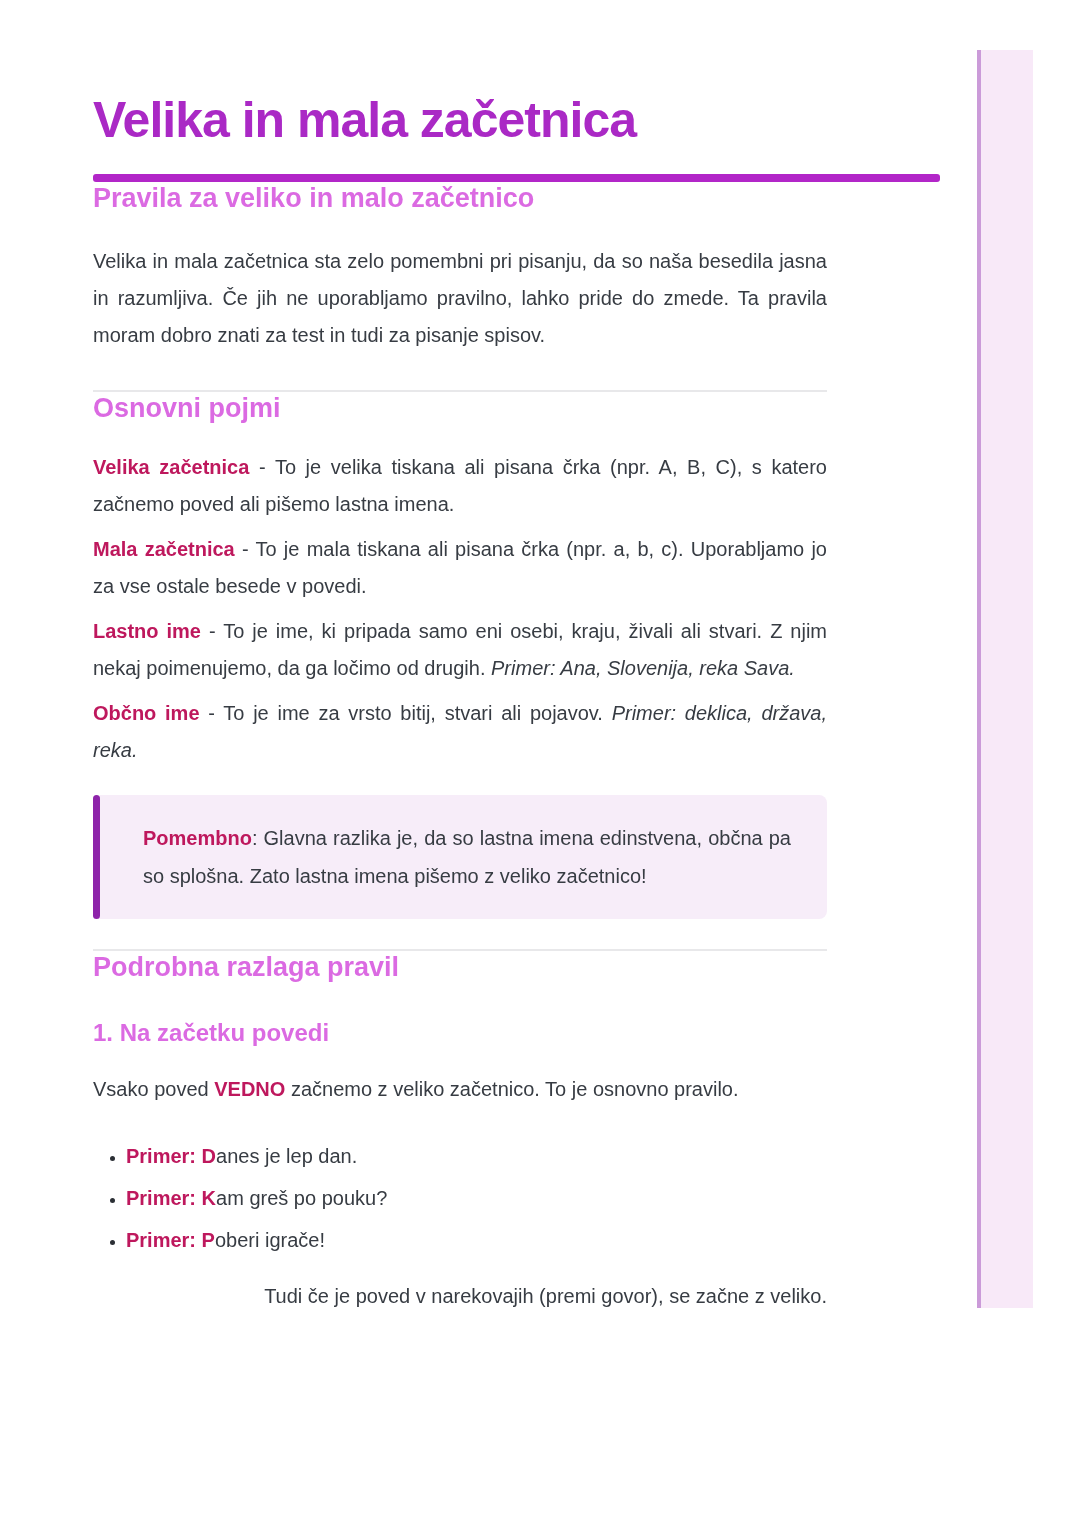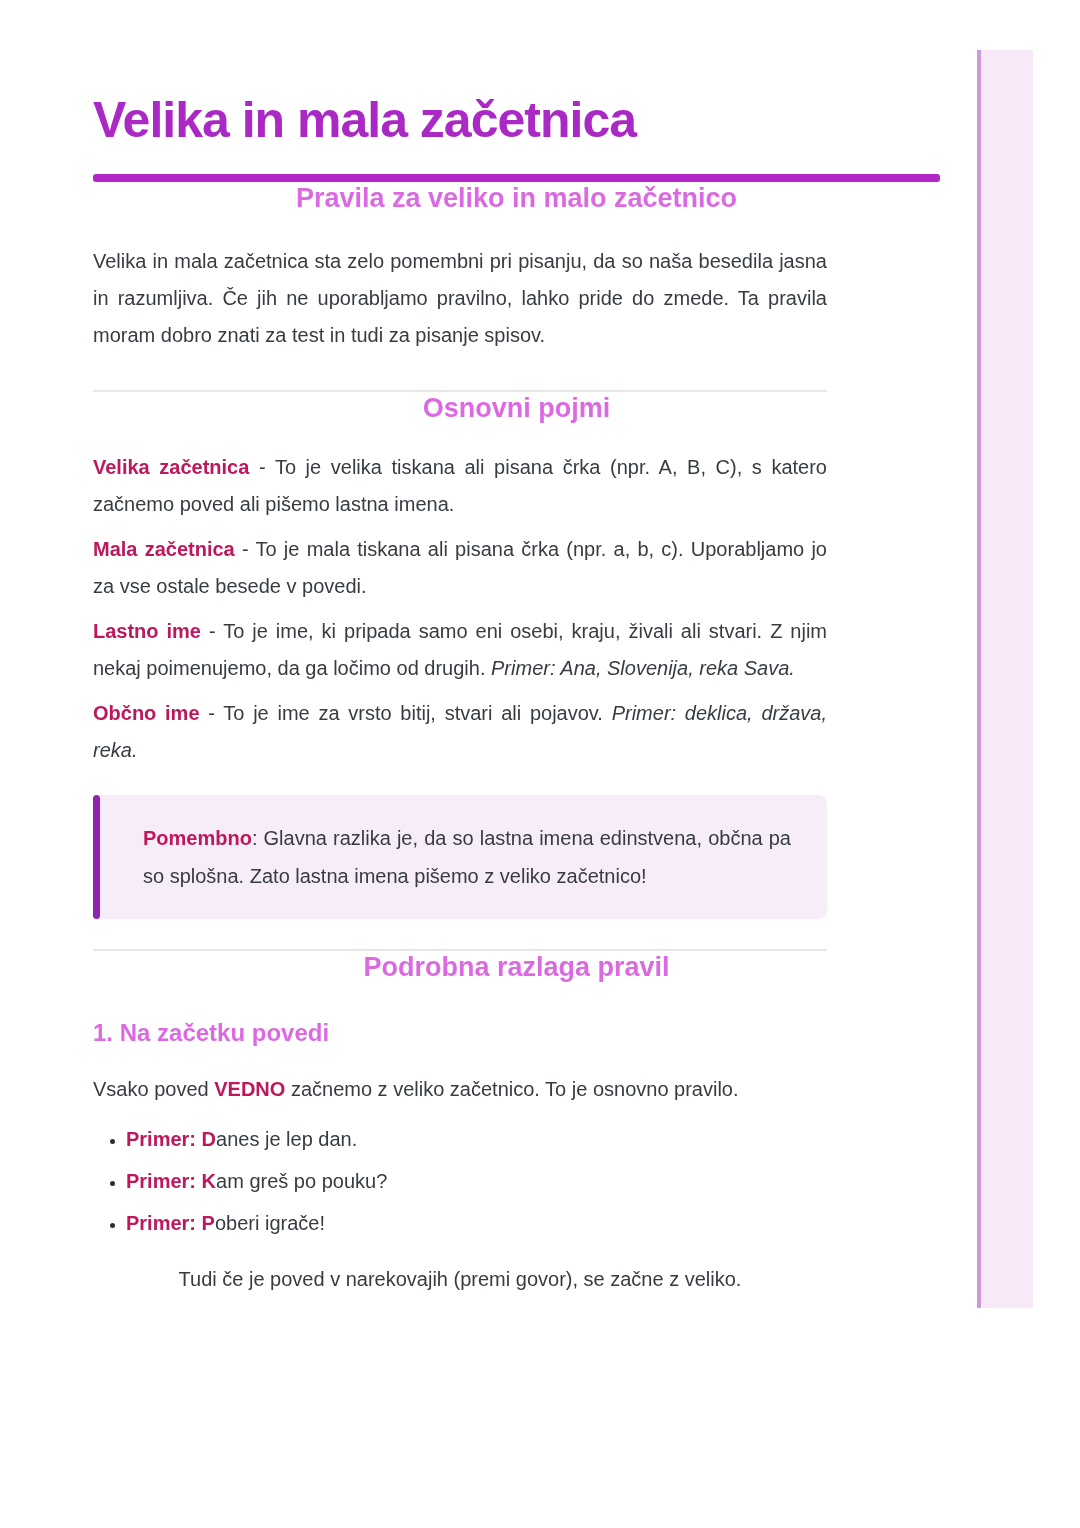--- a/index.html
+++ b/index.html
@@ -44,21 +44,20 @@
     height: 8px;
     border-radius: 3px;
     background: #b226c8;
   }
   h2.sec {
     font-size: 27px;
     line-height: 33px;
     font-weight: bold;
     color: #db6ae2;
     margin: 0;
-    text-align: center;
   }
   .h2-a { margin-top: 48px; }
   .h2-b { margin-top: 36px; }
   .h2-c { margin-top: 30px; }
   h3.sub {
     font-size: 24px;
     line-height: 29px;
     font-weight: bold;
     color: #db6ae2;
     margin: 34px 0 0 0;
@@ -102,32 +101,32 @@
   }
   .callout p {
     margin: 0;
     font-size: 20px;
     line-height: 38px;
     text-align: justify;
     color: #373c43;
   }
   p.intro-p { margin-top: 24px; }
   ul.examples {
-    margin: 19px 0 0 0;
+    margin: 36px 0 0 0;
     padding: 0 0 0 33px;
     list-style: disc;
   }
   ul.examples li {
     font-size: 20px;
     line-height: 24px;
     margin-bottom: 18px;
     color: #373c43;
   }
   ul.examples li::marker { color: #2b2f35; font-size: 15px; }
-  p.note-p { margin-top: 26px; text-align: center; }
+  p.note-p { margin-top: 26px; text-align: right; }
   .footer {
     position: absolute;
     top: 1491px;
     right: 70px;
     font-size: 15px;
     letter-spacing: 0.3px;
     color: #9fa1a8;
     z-index: 3;
   }
 </style>

